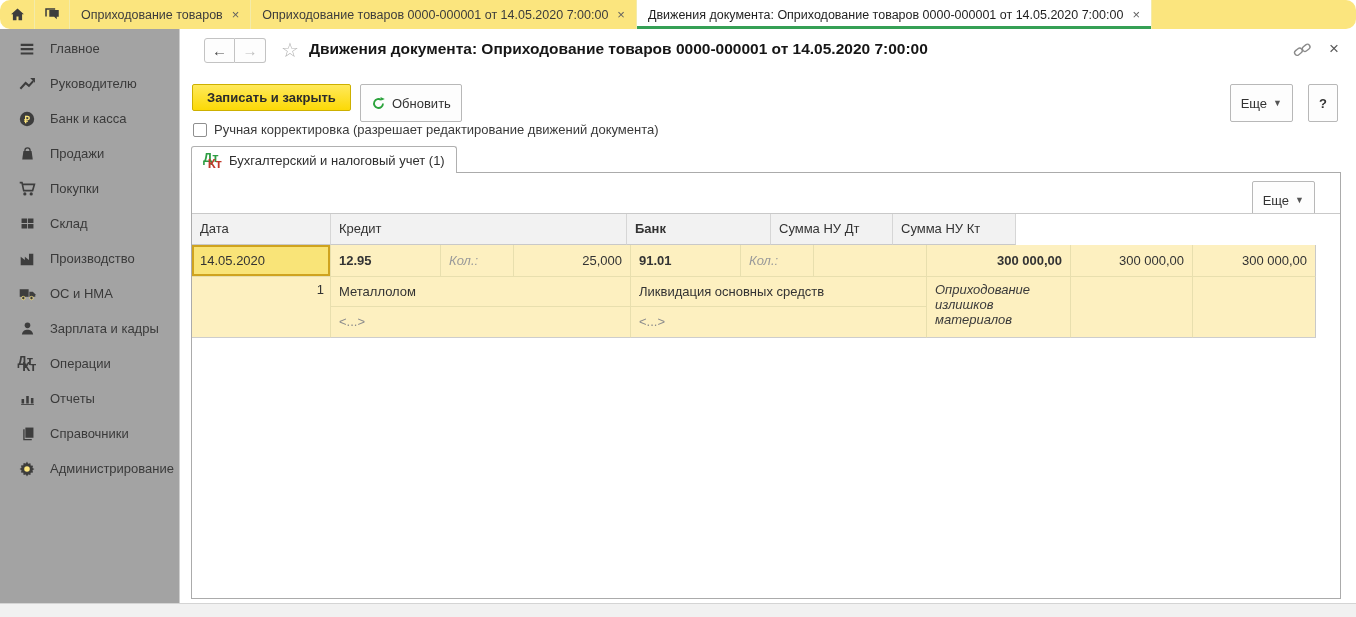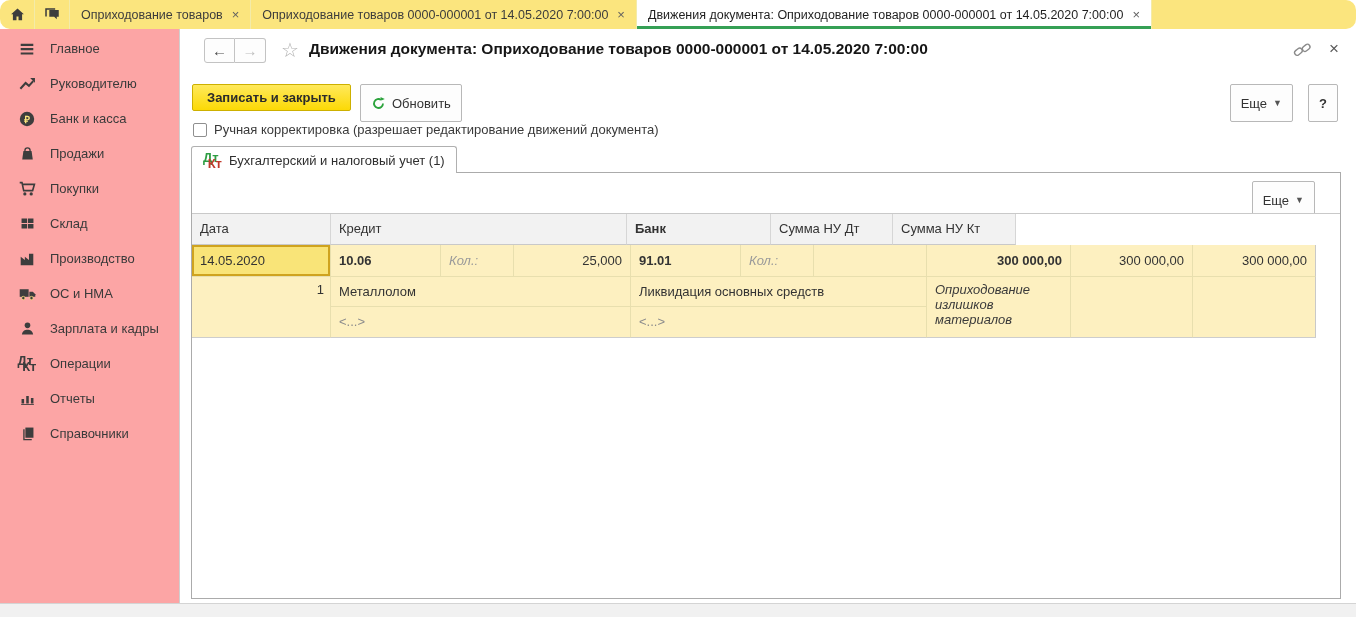--- a/index.html
+++ b/index.html
@@ -27,21 +27,21 @@
     font-size:12.5px; color:#3c3c3c; border-right:1px solid #f3eba9;
     white-space:nowrap; cursor:pointer;
   }
   .tb-tab .tab-close { margin-left:9px; color:#5f5f5f; font-size:13px; }
   .tb-tab.active { background:#fff; box-shadow: inset 0 -3px 0 #35a055; color:#1f1f1f; }
   .tb-fill { flex:1; }
 
   
   .sidebar {
     position:absolute; left:0; top:29px; width:180px; bottom:14px;
-    background:#fca5a5; border-right:1px solid #cfcfcf; padding-top:2px;
+    background:#a3a3a3; border-right:1px solid #cfcfcf; padding-top:2px;
   }
   .side-item {
     height:35px; display:flex; align-items:center; gap:13px;
     padding-left:17px; font-size:13px; color:#3a3a3a; cursor:pointer;
   }
   .side-item .ibox { width:20px; height:20px; display:flex; align-items:center; justify-content:center; flex:none; }
 
   .dtkt-badge { position:relative; width:19px; height:19px; font-size:13px; font-weight:bold; line-height:1; }
   .dtkt-badge .dt { position:absolute; top:0; left:0; }
   .dtkt-badge .kt { position:absolute; bottom:0; right:0; }
@@ -285,20 +285,29 @@
   <div class="side-item">
     <span class="ibox">
       <svg width="17" height="17" viewBox="0 0 20 20">
           <path d="M7.5 3H17v12H7.5z" fill="#3d3d3d"></path>
           <path d="M5 5h1.6v11.4H15V18H5z" fill="#3d3d3d"></path>
         </svg>
     </span>
     <span>Справочники</span>
   </div>
 
+  <div class="side-item">
+    <span class="ibox">
+      <svg width="18" height="18" viewBox="0 0 20 20">
+          <path d="M10 1.8l1.3 2.3 2.5-.6.3 2.6 2.6.3-.6 2.5L18.2 10l-2.1 1.3.6 2.5-2.6.3-.3 2.6-2.5-.6L10 18.2l-1.3-2.1-2.5.6-.3-2.6-2.6-.3.6-2.5L1.8 10l2.1-1.3-.6-2.5 2.6-.3.3-2.6 2.5.6z" fill="#3d3d3d"></path>
+          <circle cx="10" cy="10" r="3.1" fill="#fbe57e"></circle>
+        </svg>
+    </span>
+    <span>Администрирование</span>
+  </div>
 
 </div>
 
 <div class="main">
 
   <div class="nav-group">
     <div class="nav-btn back">
         <span>←</span>
       </div>
     <div class="nav-btn fwd">
@@ -361,21 +370,21 @@
         <div class="th" style="width:296px">Кредит</div>
         <div class="th b" style="width:144px">Банк</div>
         <div class="th" style="width:122px">Сумма НУ Дт</div>
         <div class="th" style="width:123px">Сумма НУ Кт</div>
         <div class="th-fill"></div>
       </div>
 
       <div class="grid">
 
         <div class="cell v1 bb cell-selected" style="grid-column:1;grid-row:1">14.05.2020</div>
-        <div class="cell v1 bb bold" style="grid-column:2;grid-row:1">10.06</div>
+        <div class="cell v1 bb bold" style="grid-column:2;grid-row:1">12.95</div>
         <div class="cell v1 bb qty-label" style="grid-column:3;grid-row:1">Кол.:</div>
         <div class="cell v1 bb num" style="grid-column:4;grid-row:1">25,000</div>
         <div class="cell v1 bb bold" style="grid-column:5;grid-row:1">91.01</div>
         <div class="cell v1 bb qty-label" style="grid-column:6;grid-row:1">Кол.:</div>
         <div class="cell v1 bb" style="grid-column:7;grid-row:1"></div>
         <div class="cell v1 bb num bold" style="grid-column:8;grid-row:1">300 000,00</div>
         <div class="cell v1 bb num" style="grid-column:9;grid-row:1">300 000,00</div>
         <div class="cell v1 bb num rb" style="grid-column:10;grid-row:1">300 000,00</div>
 
         <div class="cell rownum be" style="grid-column:1;grid-row:2/4">1</div>

